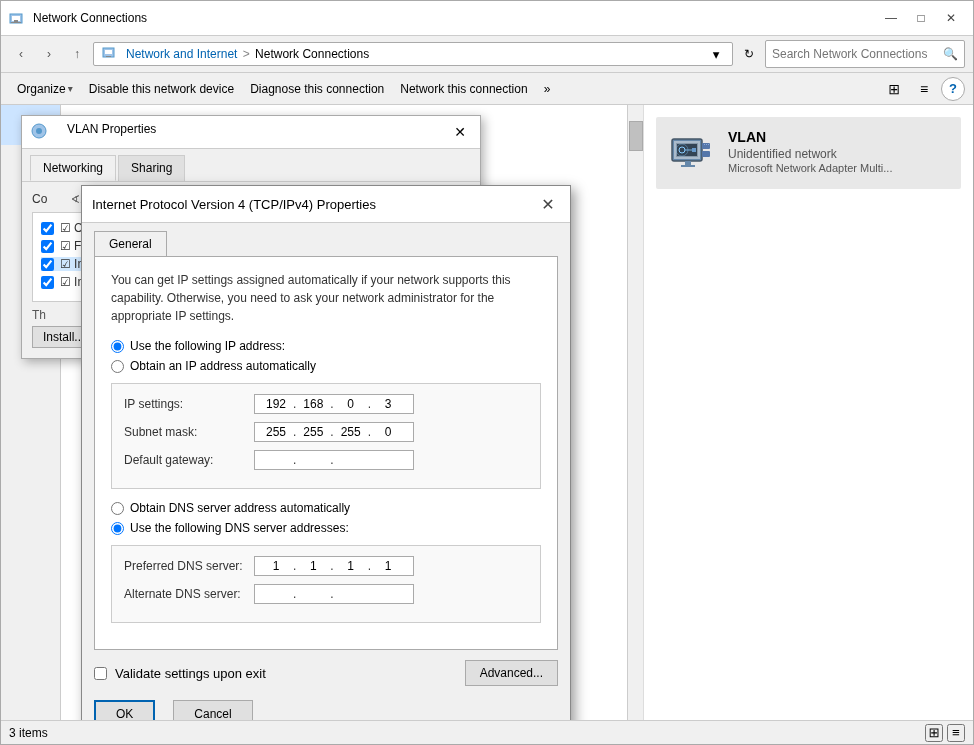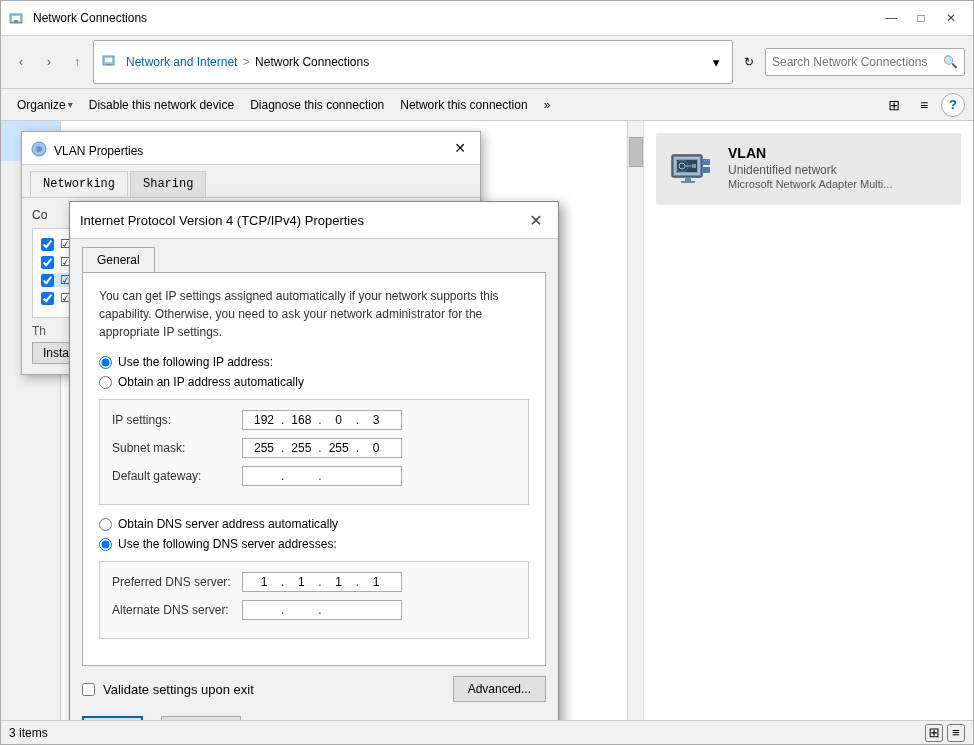--- a/index.html
+++ b/index.html
@@ -87,21 +87,21 @@
       font-size: 12px;
     }
     .address-box {
       flex: 1;
       display: flex;
       align-items: center;
       background: #fff;
       border: 1px solid #aaa;
       border-radius: 2px;
       padding: 3px 8px;
-      height: 44px;
+      height: 24px;
     }
     .address-breadcrumb {
       font-size: 12px;
       color: #000;
       flex: 1;
     }
     .address-breadcrumb .sep { color: #888; margin: 0 2px; }
     .address-breadcrumb .link { color: #0063b1; cursor: pointer; }
     .address-chevron {
       width: 16px;
@@ -274,23 +274,24 @@
       left: 20px;
       width: 460px;
       background: #f0f0f0;
       border: 1px solid #aaa;
       box-shadow: 3px 3px 10px rgba(0,0,0,0.3);
       z-index: 10;
     }
     .dialog-title-bar {
       background: #fff;
       display: flex;
-      align-items: flex-end;
+      align-items: flex-start;
       padding: 6px 8px;
       border-bottom: 1px solid #ccc;
+      gap: 13px;
     }
     .dialog-title-icon {
       width: 18px;
       height: 18px;
       margin-right: 6px;
     }
     .dialog-title-text {
       flex: 1;
       font-size: 12px;
       font-weight: normal;
@@ -312,21 +313,20 @@
       gap: 0;
     }
     .dialog-tab {
       padding: 5px 12px;
       border: 1px solid #ccc;
       border-bottom: none;
       background: #e0e0e0;
       cursor: pointer;
       font-size: 12px;
       margin-right: 2px;
-      font-family: Liberation Mono, monospace;
     }
     .dialog-tab.active {
       background: #f0f0f0;
       border-bottom: 1px solid #f0f0f0;
       z-index: 1;
     }
     .dialog-tab-content {
       border-top: 1px solid #ccc;
       padding: 10px;
       min-height: 80px;
@@ -338,21 +338,21 @@
       background: #fff;
       font-size: 12px;
       color: #333;
       min-height: 60px;
     }
 
     
     .tcp-dialog {
       position: absolute;
       top: 80px;
-      left: 68px;
+      left: 80px;
       width: 490px;
       background: #f0f0f0;
       border: 1px solid #888;
       box-shadow: 4px 4px 12px rgba(0,0,0,0.4);
       z-index: 20;
     }
     .tcp-title-bar {
       background: #fff;
       display: flex;
       align-items: center;

